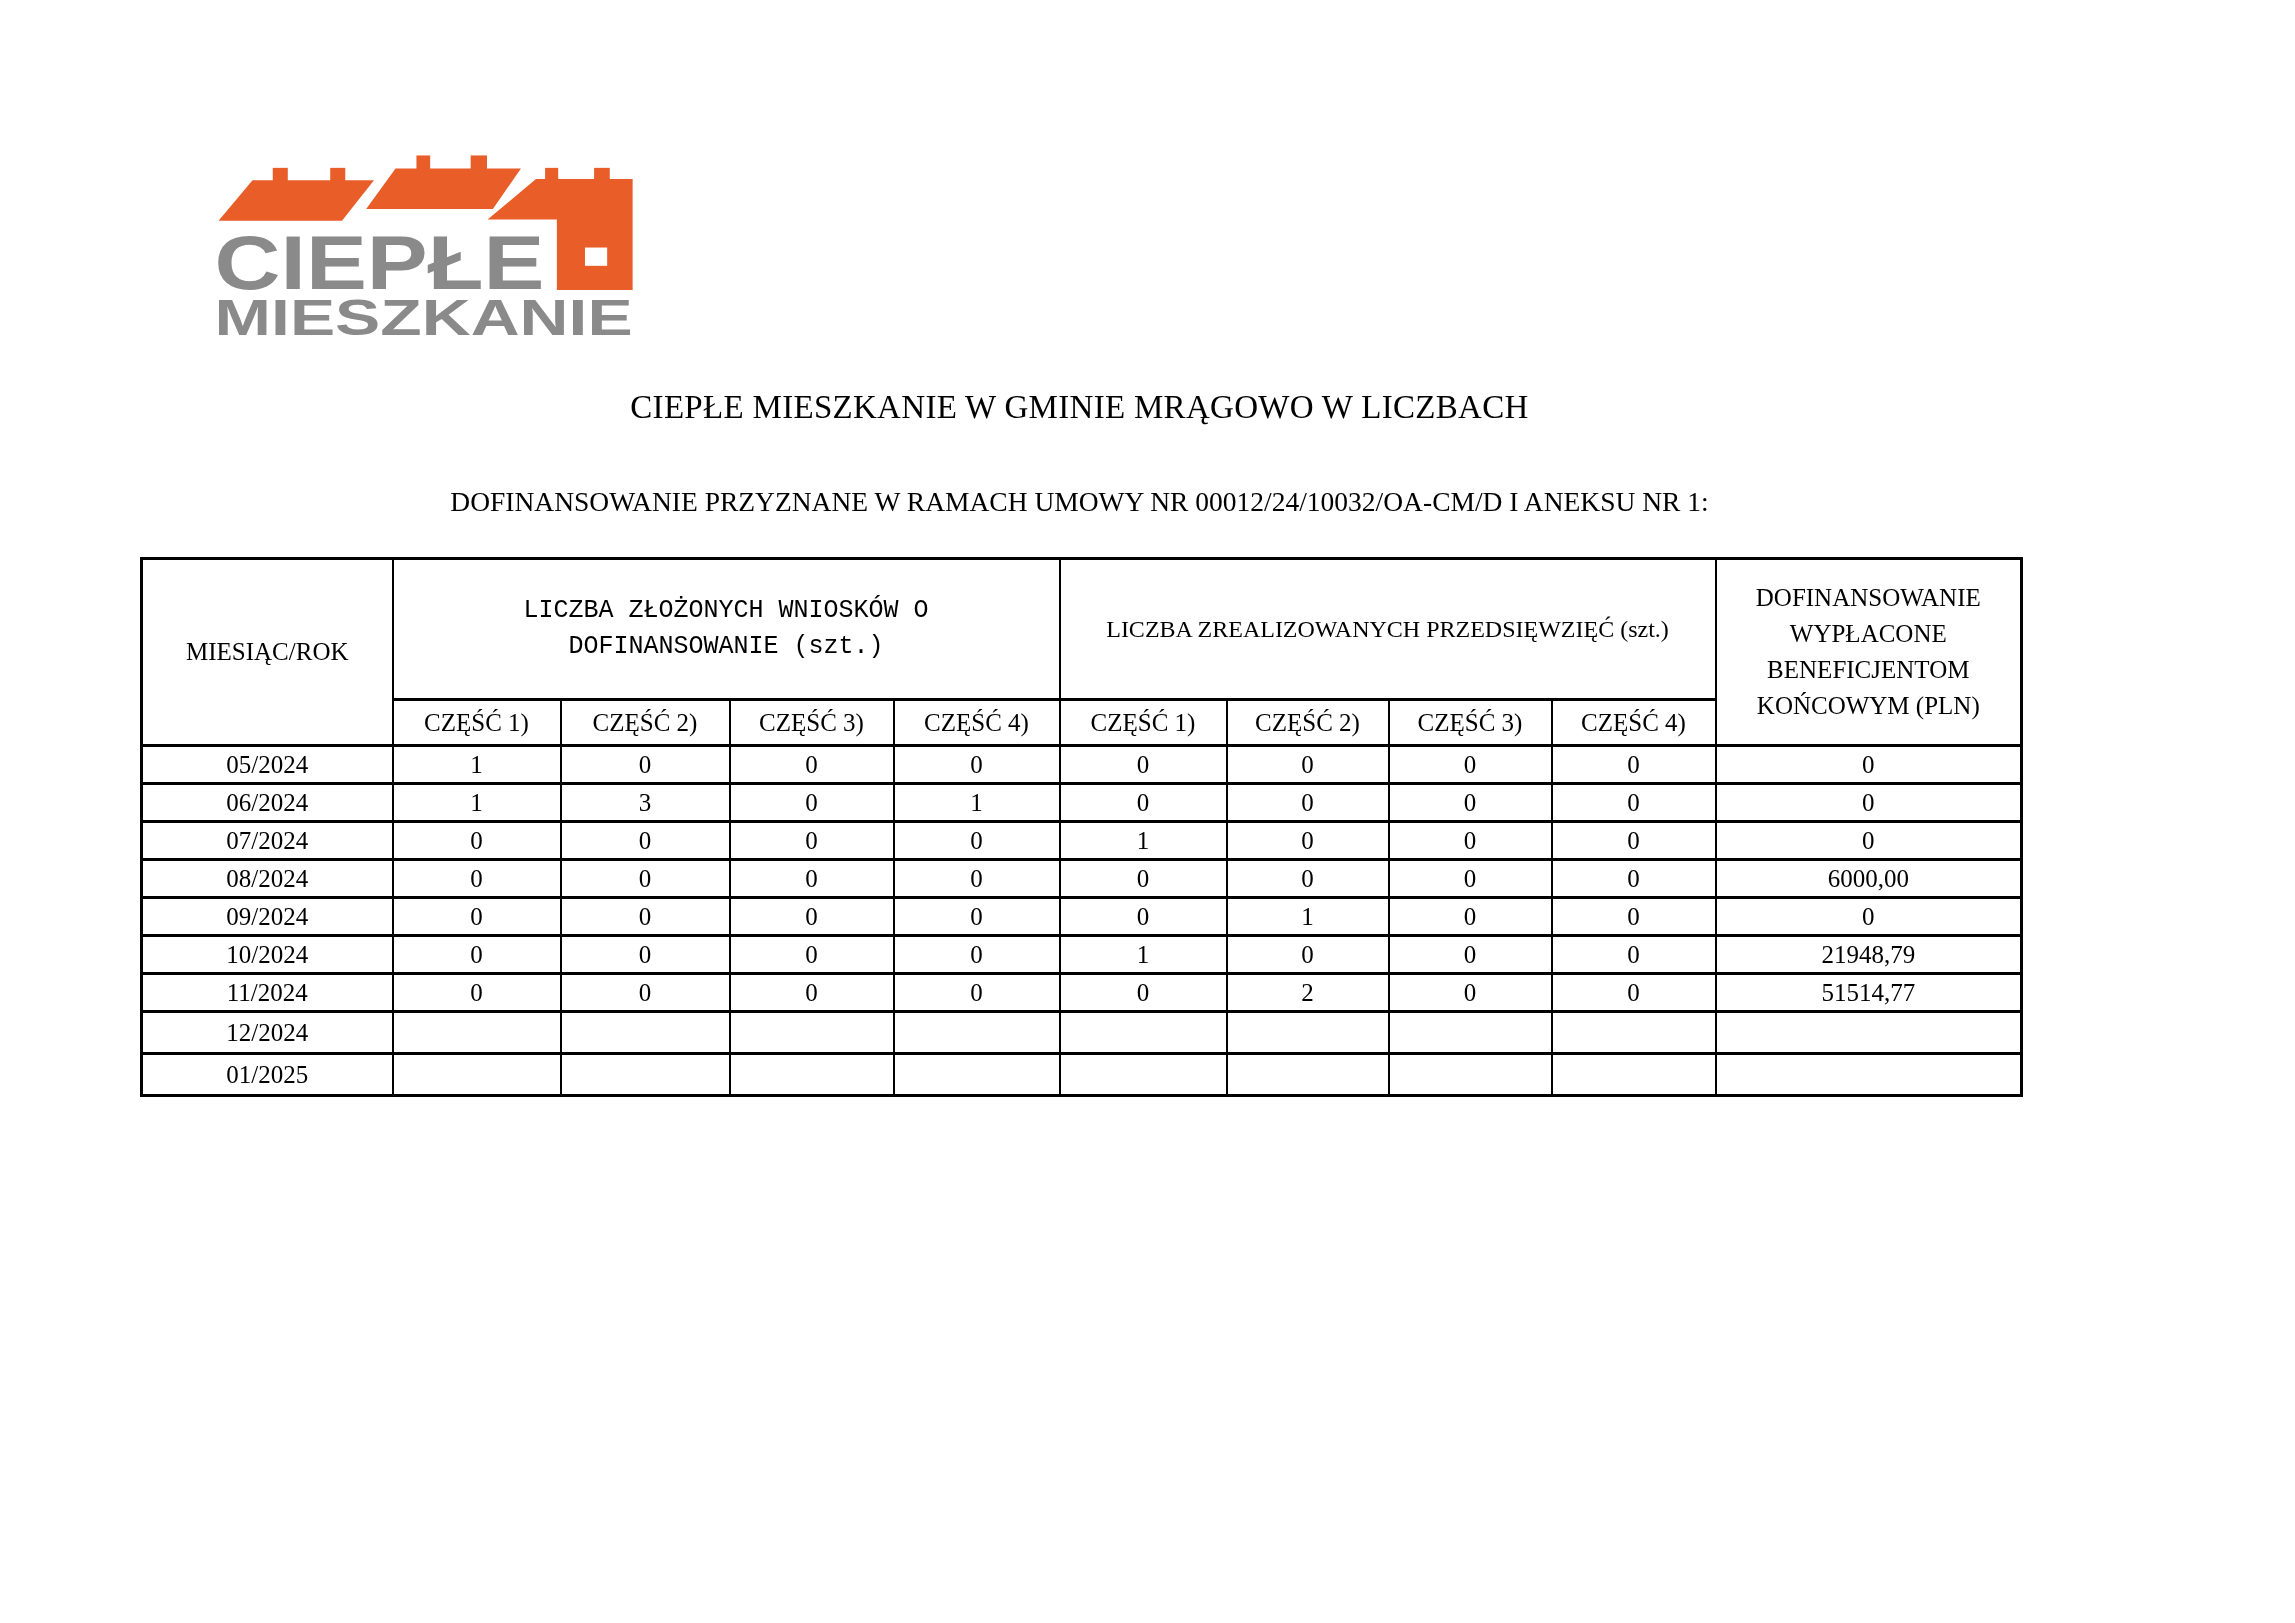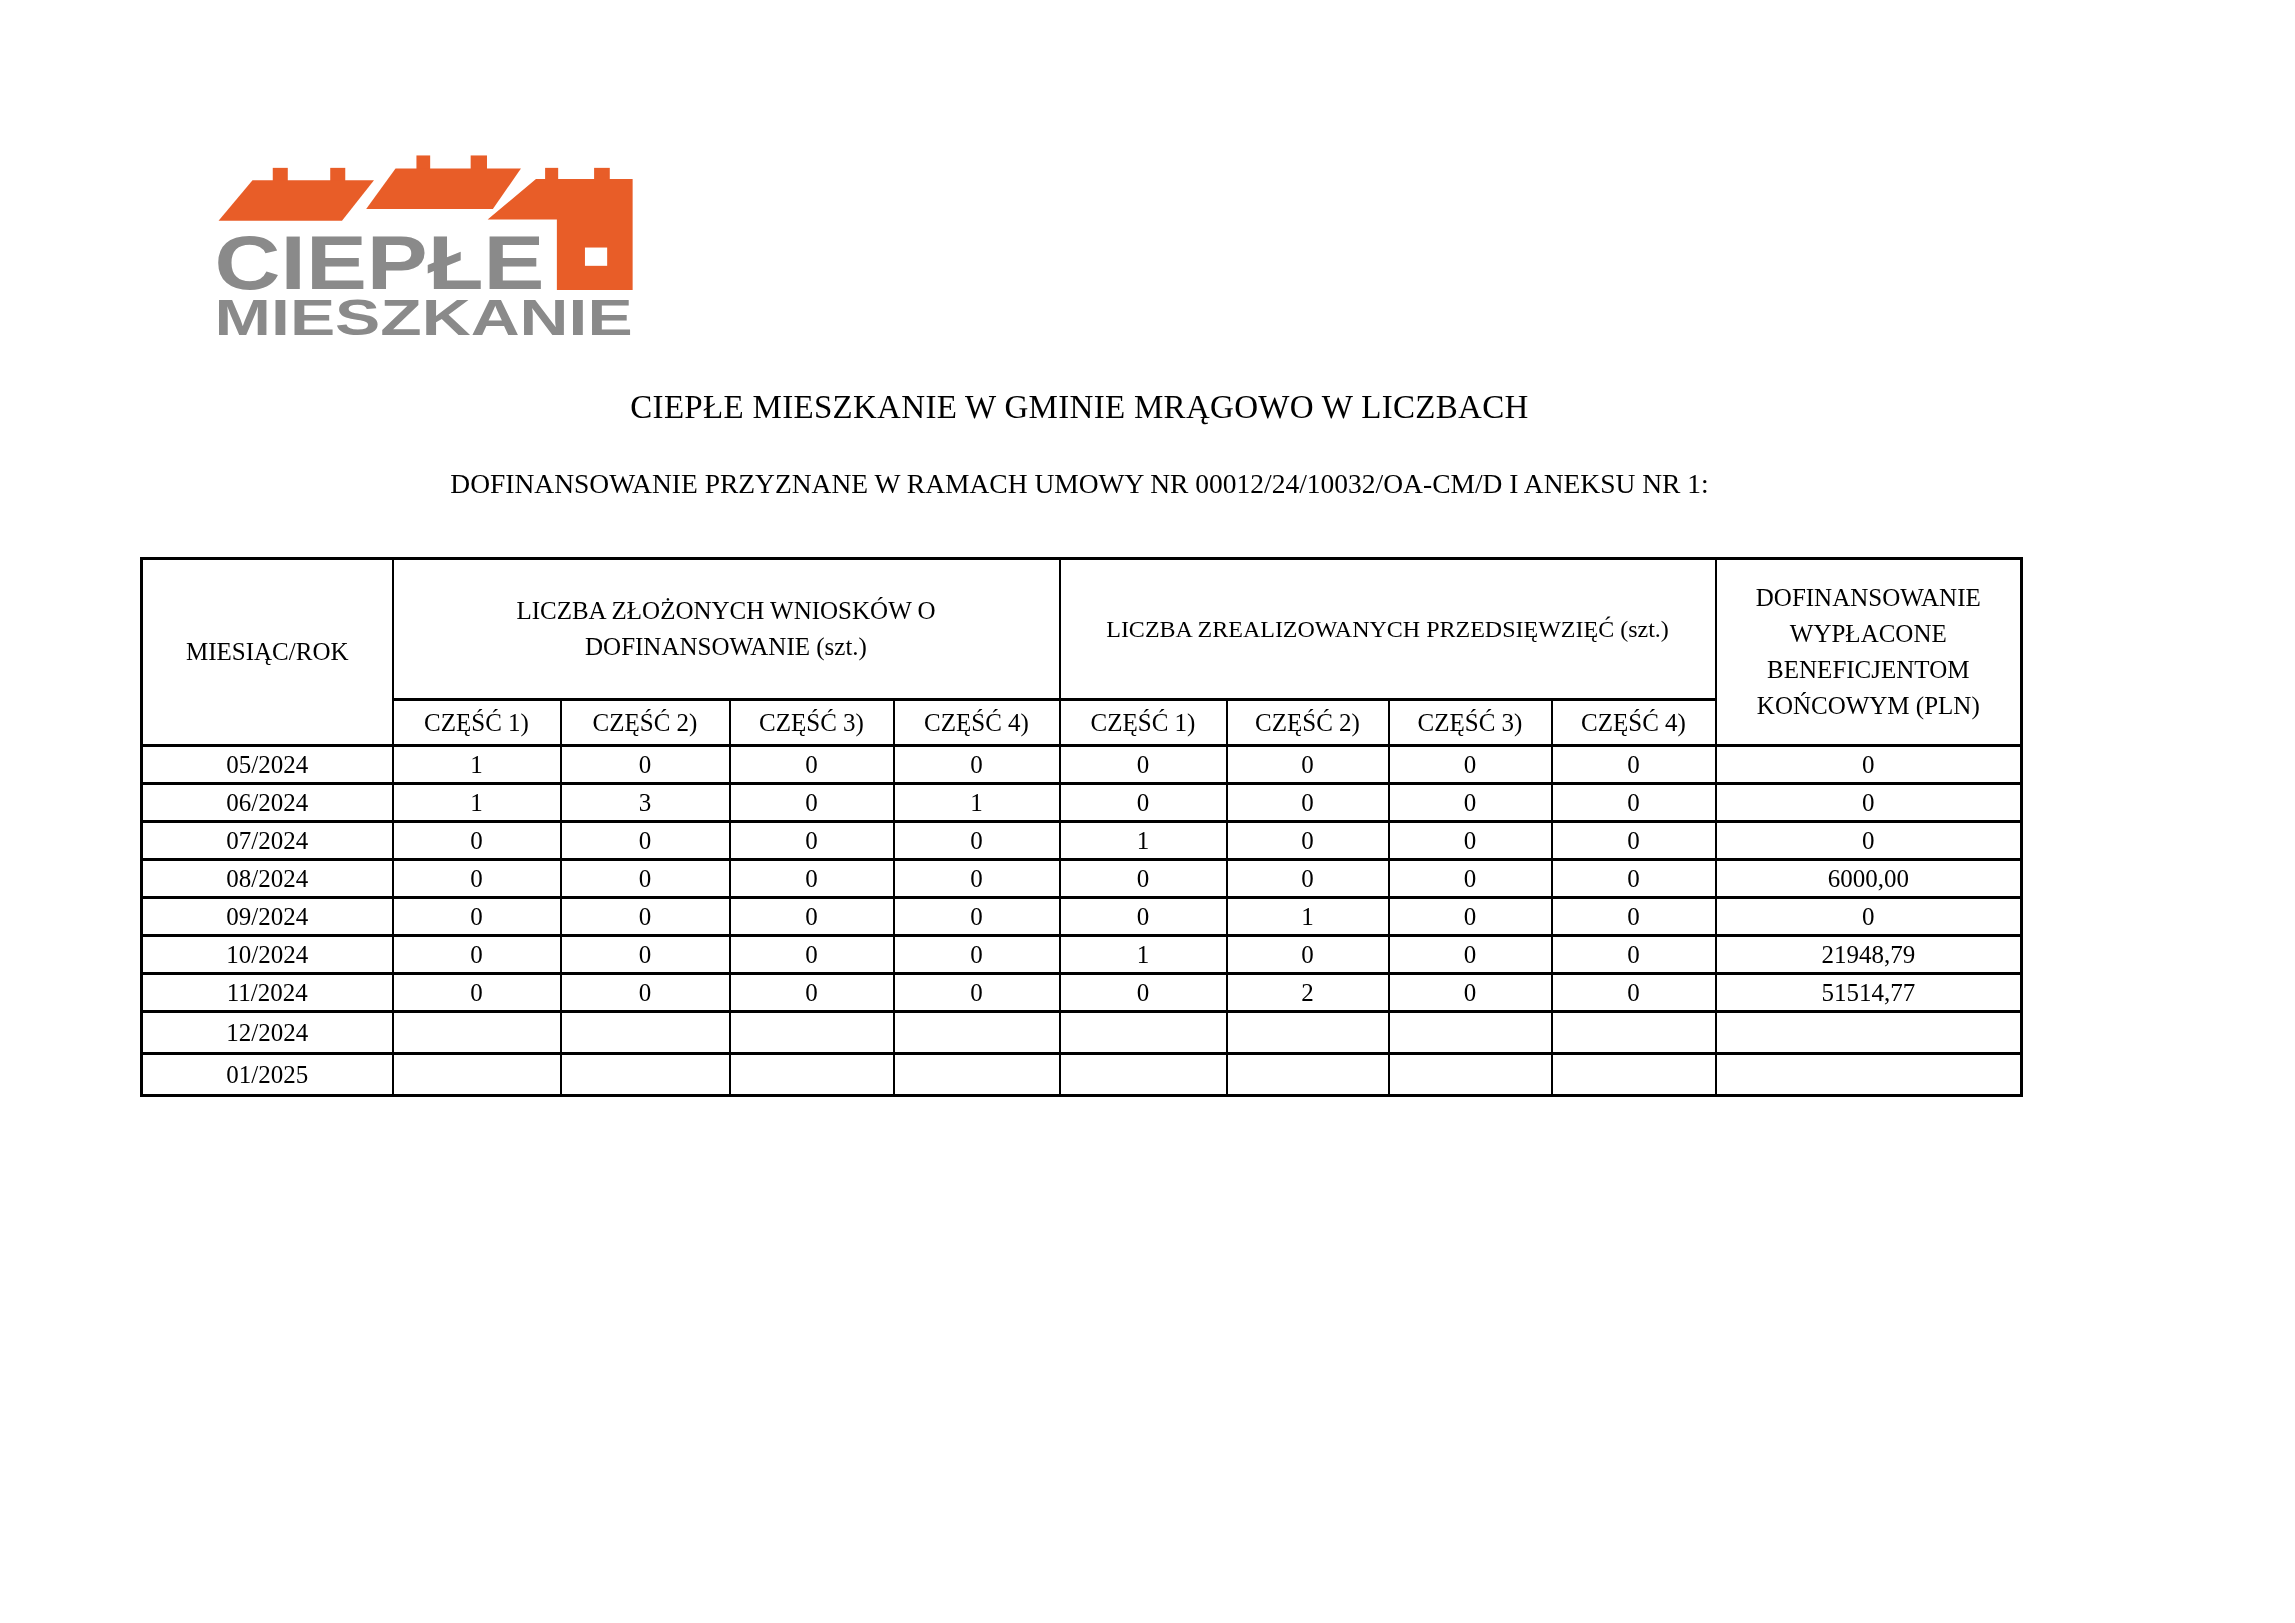--- a/index.html
+++ b/index.html
@@ -39,21 +39,21 @@
     top: 389px;
     width: 1877px;
     text-align: center;
     font-size: 33px;
     font-weight: normal;
     letter-spacing: 0.3px;
   }
   .subtitle {
     position: absolute;
     left: 141px;
-    top: 466px;
+    top: 484px;
     width: 1877px;
     text-align: center;
     font-size: 27.5px;
     line-height: 35px;
   }
 
   
   .main-table {
     position: absolute;
     left: 140px;
@@ -77,20 +77,21 @@
   }
   .row-groups { height: 141px; }
   .row-parts  { height: 46px; }
   .main-table tbody tr { height: 38px; }
   .main-table tbody tr.tall { height: 42px; }
 
   .wrap-narrow {
     display: inline-block;
     max-width: 523px;
     line-height: 1.45;
+    font-family: Liberation Mono, monospace;
   }
   .th-group2 { white-space: nowrap; font-size: 24px; }
   .payout-wrap {
     display: inline-block;
     max-width: 288px;
     line-height: 1.45;
     font-family: Liberation Serif, serif;
   }
 </style>
 </head>

